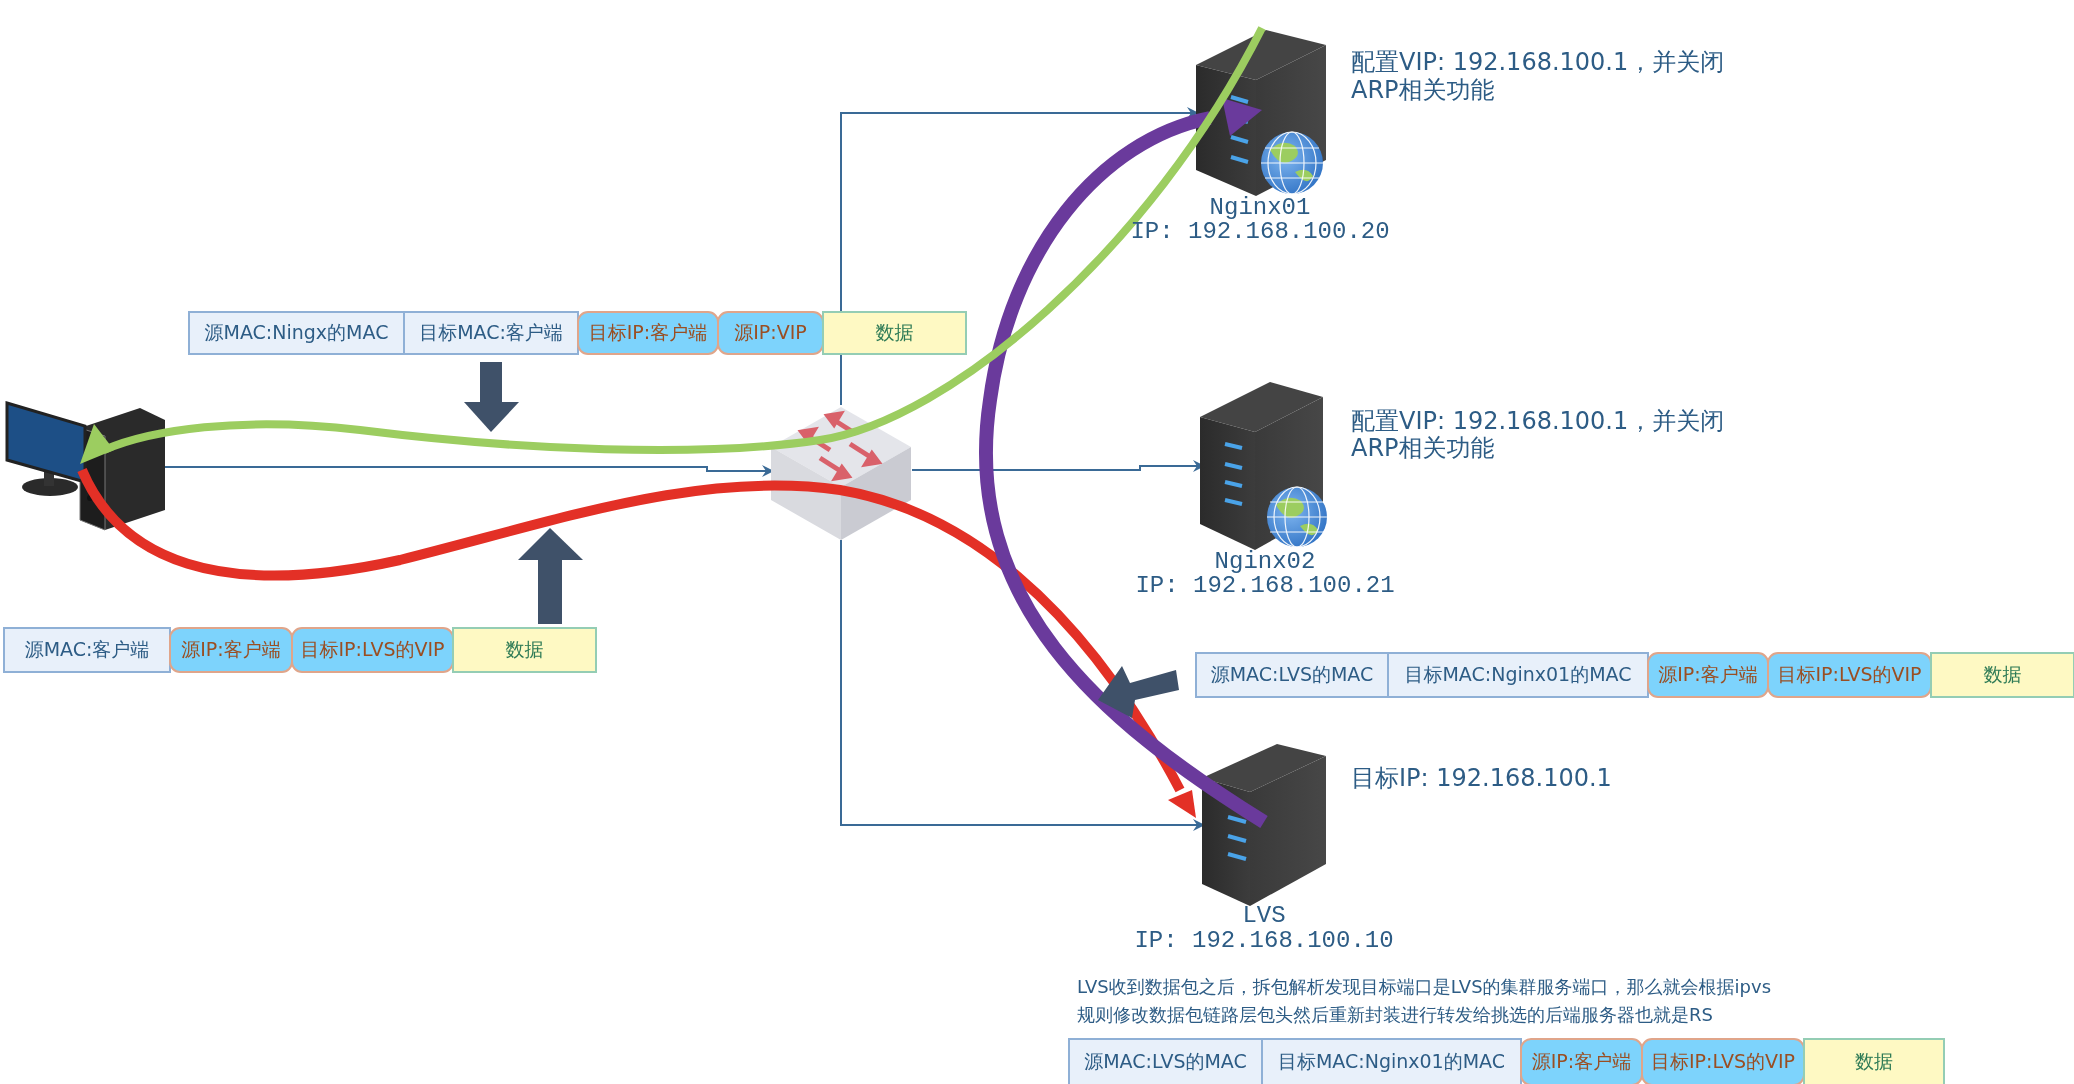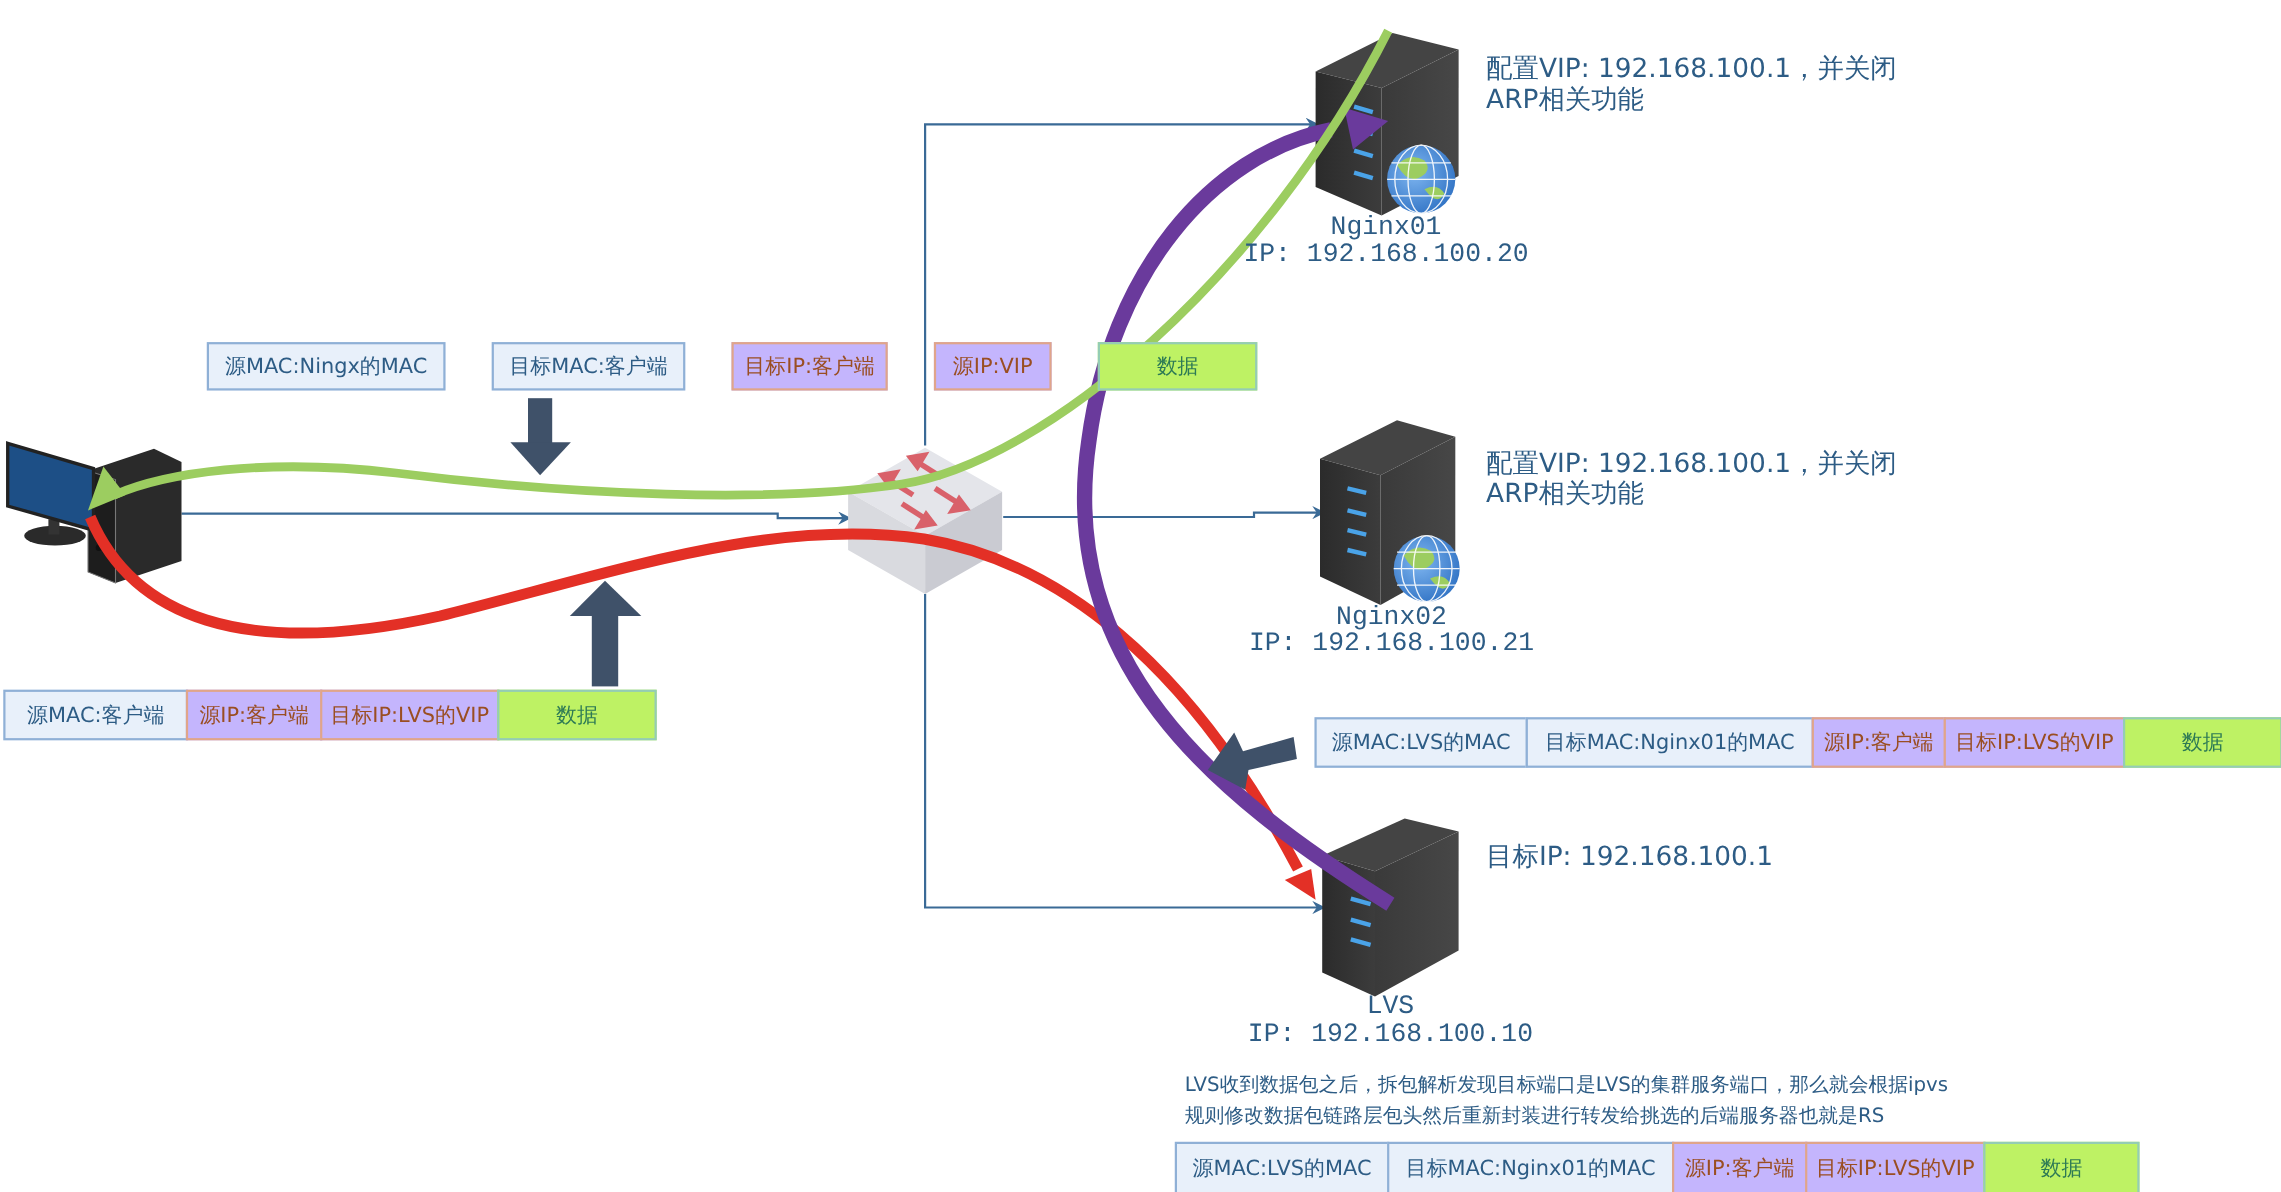--- a/index.html
+++ b/index.html
@@ -3,22 +3,22 @@
 <meta charset="utf-8">
 <style>
   html, body { margin:0; padding:0; background:#ffffff; }
   body { width:2074px; height:1084px; position:relative; overflow:hidden;
          font-family:"DejaVu Sans","Liberation Sans",sans-serif; }
   #stage { position:absolute; left:0; top:0; width:2074px; height:1084px; }
   .packet { position:absolute; display:flex; height:44px; box-sizing:border-box; }
   .cell { box-sizing:border-box; height:100%; display:flex; align-items:center; justify-content:center;
           font-size:19px; white-space:nowrap; border:2px solid; margin-left:-2px; }
   .cell.mac { background:#e8f0fa; border-color:#8fb0d6; color:#2d5c85; }
-  .cell.ip  { background:#c4b5fd; border-color:#e0a58a; color:#9a4e22; }
-  .cell.data{ background:#bef264; border-color:#94cdb4; color:#2d7a55; }
+  .cell.ip  { background:#7dd3fc; border-color:#e0a58a; color:#9a4e22;border-radius:11px; }
+  .cell.data{ background:#fef9c3; border-color:#94cdb4; color:#2d7a55; }
   .label { position:absolute; color:#2d5c85; font-size:24px; line-height:28px; white-space:nowrap; }
   .center { text-align:center; transform:translateX(-50%);font-family:Liberation Mono, monospace; }
 </style>
 </head>
 <body>
 
 <div id="stage">
   <svg width="2074" height="1084" style="position:absolute;left:0;top:0">
     <defs>
       <marker id="blueArrow" markerWidth="12" markerHeight="12" refX="10" refY="6" orient="auto" markerUnits="userSpaceOnUse">
@@ -142,21 +142,21 @@
     </g>
     <g fill="#3f5169">
       <rect x="538" y="560" width="24" height="64"></rect>
       <polygon points="518,560 583,560 550,528"></polygon>
     </g>
     <g fill="#3f5169">
       <polygon points="1176,670 1179,690 1135,700 1132,718 1098,700 1122,666 1130,683"></polygon>
     </g>
   </svg>
 
-  <div class="packet" style="left:190px;top:311px;gap:44px;">
+  <div class="packet" style="left:190px;top:311px;">
     <div class="cell mac" style="width:217px">源MAC:Ningx的MAC</div>
     <div class="cell mac" style="width:176px">目标MAC:客户端</div>
     <div class="cell ip" style="width:142px">目标IP:客户端</div>
     <div class="cell ip" style="width:107px">源IP:VIP</div>
     <div class="cell data" style="width:145px">数据</div>
   </div>
 
   <div class="packet" style="left:5px;top:627px;height:46px;">
     <div class="cell mac" style="width:168px">源MAC:客户端</div>
     <div class="cell ip" style="width:124px">源IP:客户端</div>

